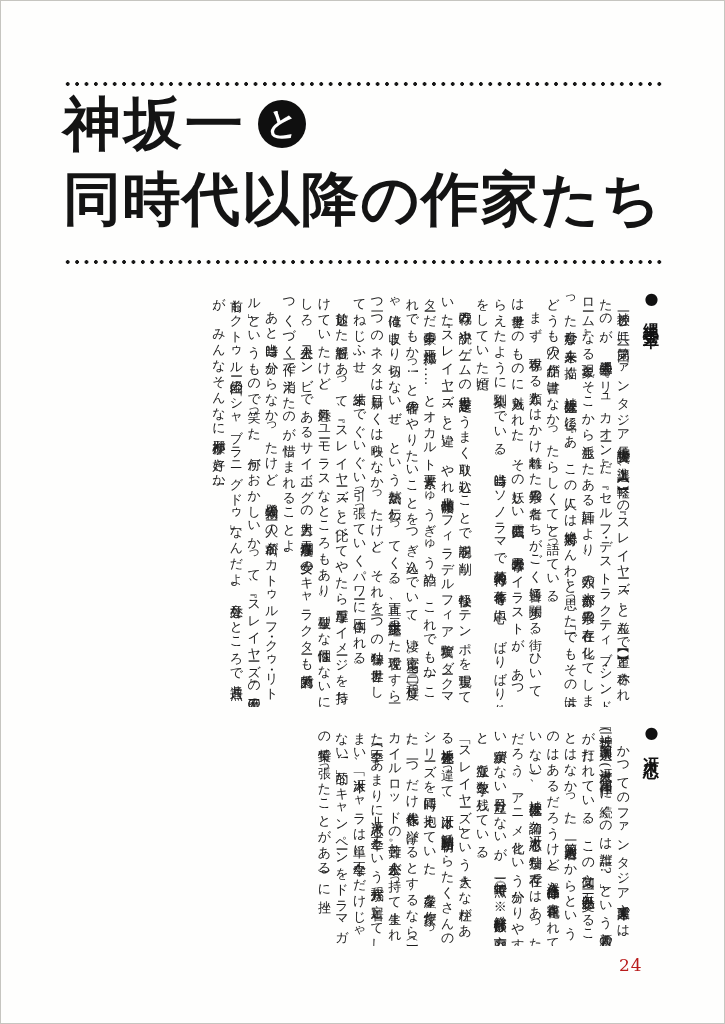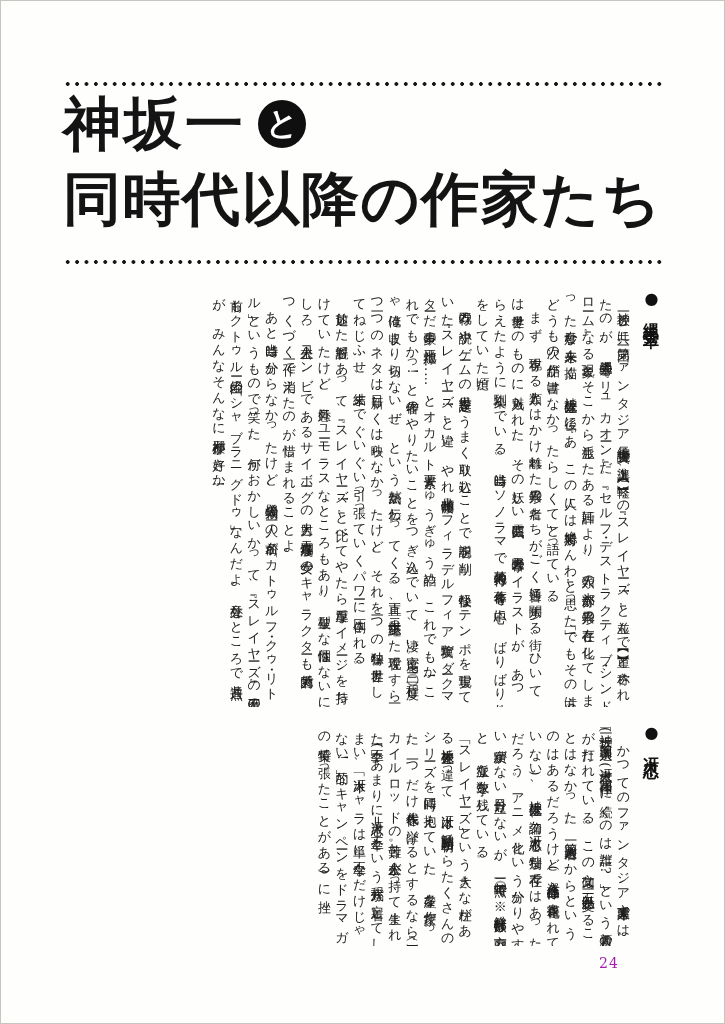--- a/index.html
+++ b/index.html
@@ -97,25 +97,25 @@
     margin-left: 7px;  
     color: #111;
   }
   .band p {
     text-indent: 1em;
     margin: 0;
   }
 
   .pagenum {
     position: absolute;
-    left: 598px;
+    left: 618px;
     top: 954px;
-    font-size: 14px;
+    font-size: 17px;
     letter-spacing: 1px;
-    color: #a21caf;
+    color: #b91c1c;
   }
 </style>
 </head>
 <body>
 
 <div class="page">
 
   <div class="dots dots-top"></div>
 
   <h1 class="title">

